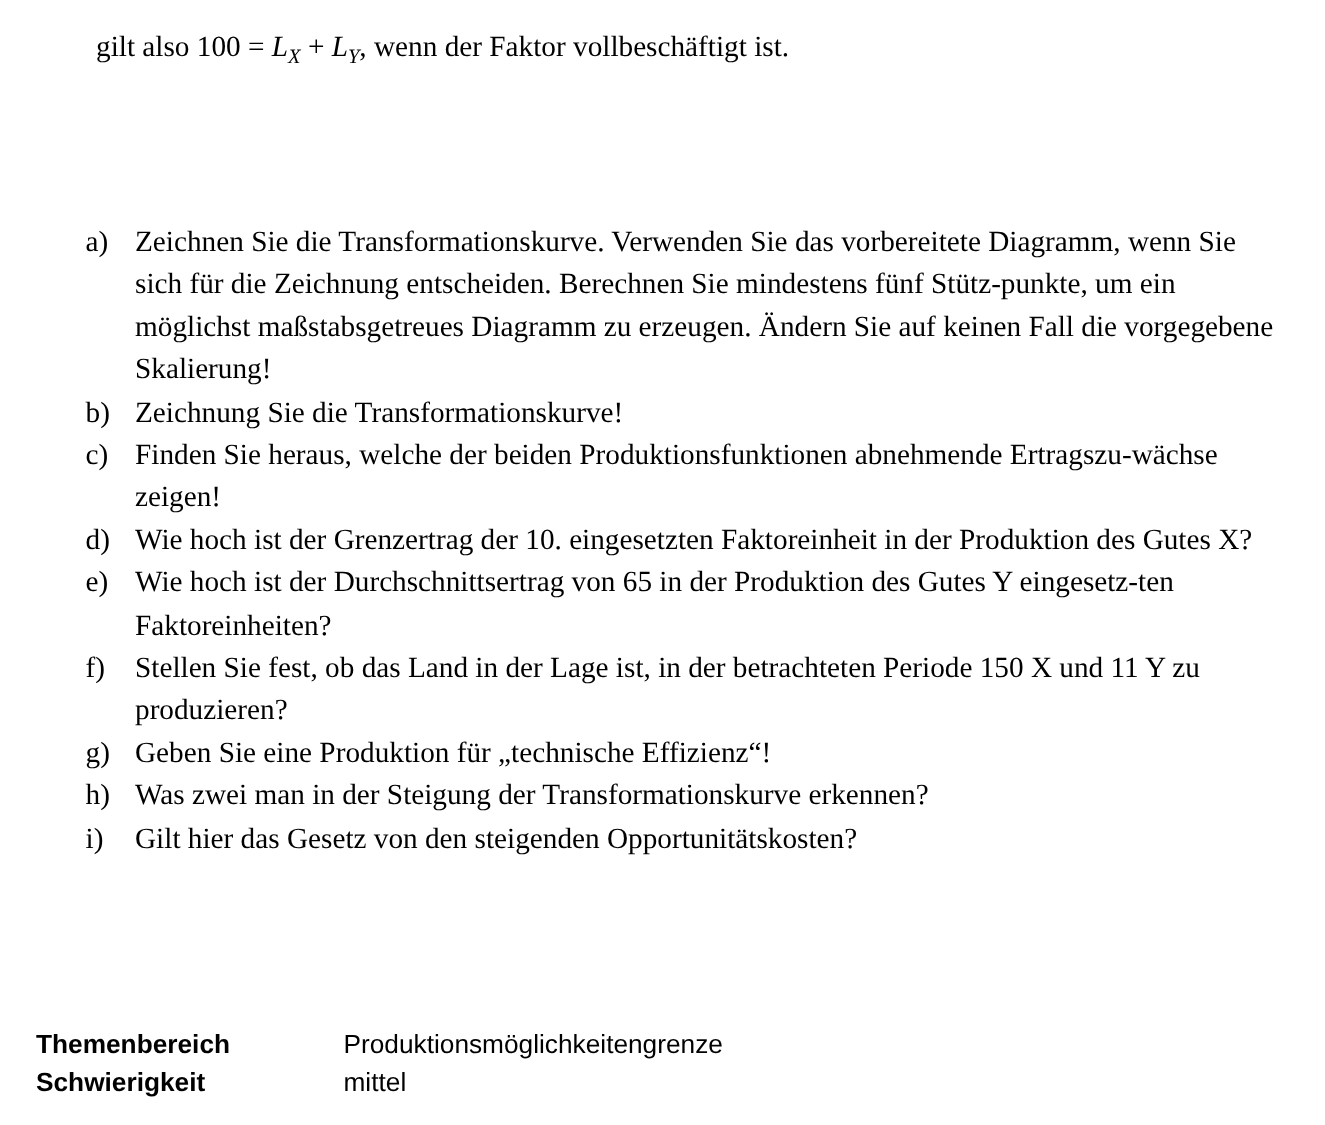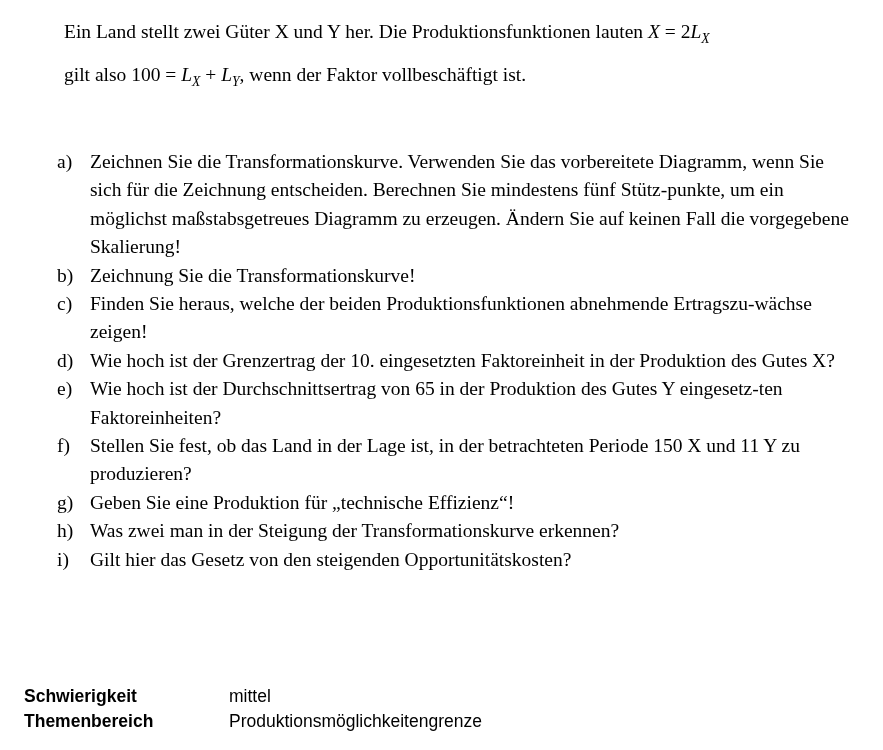--- a/index.html
+++ b/index.html
@@ -22,26 +22,20 @@
 
   .meta { position:absolute; left:24px; top:684px; font-size:17.5px; line-height:25px; }
   .meta .row { display:flex; }
   .meta .k { width:205px; font-weight:bold; }
   .meta .v { }
 </style>
 </head>
 <body>
 
 <div class="intro serif">
-  <p>
-    <span>Ein Land stellt zwei Güter X und Y her. Die Produktionsfunktionen lauten </span>
-    <span>
-      <span class="m">X</span><span> = 2</span><span class="m">L</span><span class="sub">X</span>
-    </span>
-  </p>
   <p>
     <span>gilt also </span><span><span>100</span><span> = </span><span class="m">L</span><span class="sub">X</span><span> + </span><span class="m">L</span><span class="sub">Y</span></span><span>, wenn der Faktor vollbeschäftigt ist.</span>
   </p>
 </div>
 
 <ul class="tasks serif">
   <li>
       <span class="lbl">a)</span>
       <span class="txt">Zeichnen Sie die Transformationskurve. Verwenden Sie das vorbereitete Diagramm, wenn Sie sich für die Zeichnung entscheiden. Berechnen Sie mindestens fünf Stütz-punkte, um ein möglichst maßstabsgetreues Diagramm zu erzeugen. Ändern Sie auf keinen Fall die vorgegebene Skalierung!</span>
     </li>
@@ -74,20 +68,20 @@
       <span class="txt">Was zwei man in der Steigung der Transformationskurve erkennen?</span>
     </li>
   <li>
       <span class="lbl">i)</span>
       <span class="txt">Gilt hier das Gesetz von den steigenden Opportunitätskosten?</span>
     </li>
 </ul>
 
 <div class="meta sans">
   <div class="row">
+    <span class="k">Themenbereich</span>
+    <span class="v">Produktionsmöglichkeitengrenze</span>
+  </div>
+  <div class="row">
     <span class="k">Schwierigkeit</span>
     <span class="v">mittel</span>
-  </div>
-  <div class="row">
-    <span class="k">Themenbereich</span>
-    <span class="v">Produktionsmöglichkeitengrenze</span>
   </div>
 </div>
 
 </body></html>

